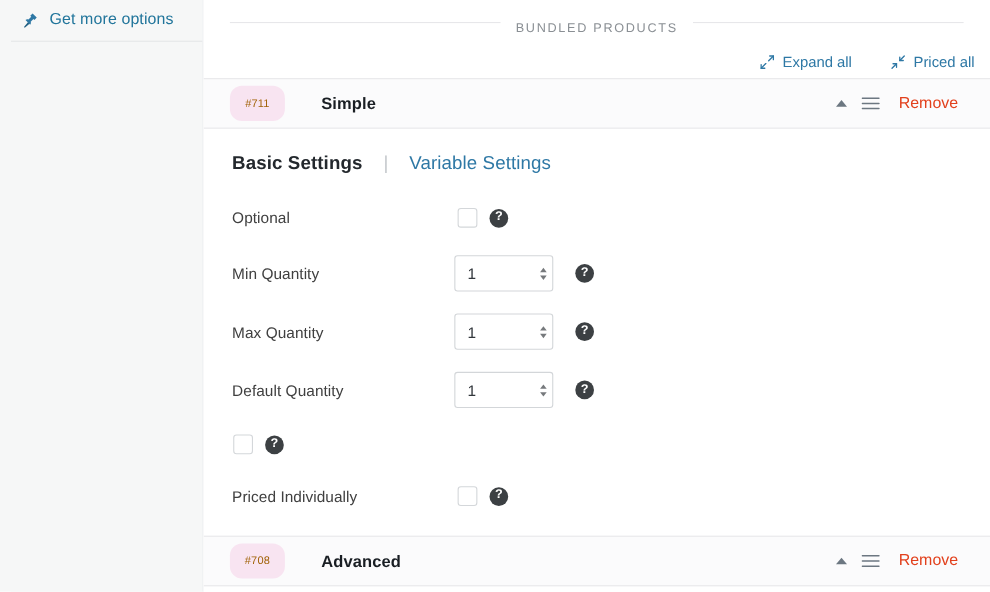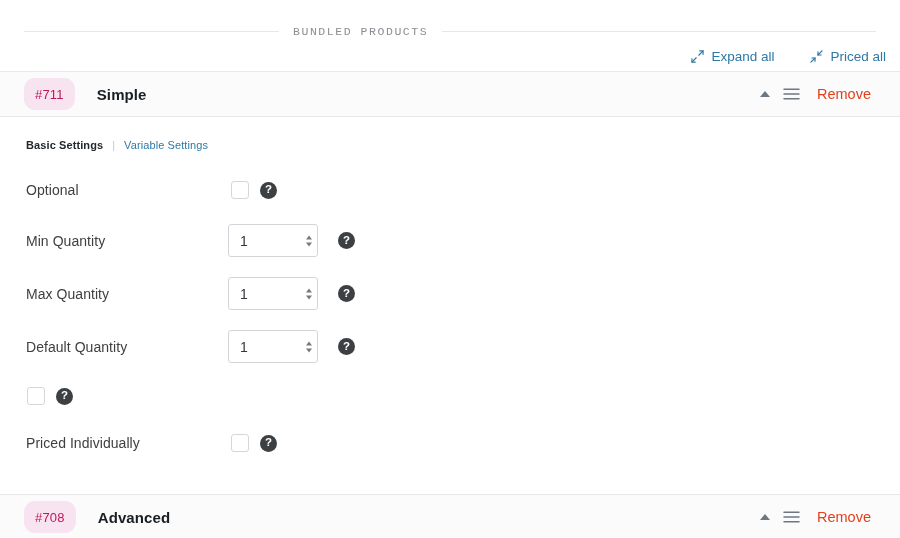--- a/index.html
+++ b/index.html
@@ -58,25 +58,24 @@
     position: relative;
     flex: 1 1 auto;
     height: 538px;
     background: #ffffff;
     overflow: hidden;
   }
 
   
   .section-head {
     display: flex;
-    align-items: center;
+    align-items: flex-start;
     gap: 14px;
     padding: 20px 24px 0 24px;
     height: 42px;
-    font-family: Liberation Mono, monospace;
   }
   .section-head .rule {
     flex: 1 1 auto;
     height: 1px;
     background: #e7e7ea;
   }
   .section-head .rule.left { max-width: 255px; }
   .section-head .caption {
     font-size: 11.5px;
     letter-spacing: 1.55px;
@@ -118,26 +117,26 @@
   }
   .badge {
     display: inline-flex;
     align-items: center;
     justify-content: center;
     min-width: 50px;
     height: 32px;
     padding: 0 11px;
     border-radius: 11px;
     background: #f8e4f1;
-    color: #be185d;
-    font-size: 13px;
+    color: #a16207;
+    font-size: 10px;
     letter-spacing: .2px;
   }
   .item-title {
-    margin-left: 22px;
+    margin-left: 33px;
     font-size: 15px;
     font-weight: bold;
     color: #191e23;
     letter-spacing: .1px;
   }
   .item-head .spacer { flex: 1 1 auto; }
   .head-ctl {
     display: inline-flex;
     align-items: center;
     justify-content: center;
@@ -159,23 +158,23 @@
     cursor: pointer;
     line-height: 1;
   }
 
   
   .item-body { padding: 22px 24px 20px 24px; }
 
   .settings-tabs {
     display: flex;
     align-items: center;
-    gap: 9px;
+    gap: 19px;
     margin: 0 0 26px 2px;
-    font-size: 11px;
+    font-size: 17px;
   }
   .tab-active { font-weight: bold; color: #23282d; letter-spacing: .1px; }
   .tab-sep { color: #c3c7cb; font-weight: 300; }
   .tab-link { color: #2e78a5; cursor: pointer; letter-spacing: .1px; }
 
   .field-row {
     display: flex;
     align-items: center;
     min-height: 26px;
     margin-bottom: 21px;
@@ -257,20 +256,33 @@
   .gap-cb { margin-left: 11px; }
   .gap-num { margin-left: 20px; }
 
   .cb-offset { margin-left: 3px; }
 </style>
 </head>
 <body>
 
 <div id="root">
 
+  <aside class="sidebar">
+    <div class="sidebar-inner">
+      <div class="side-link-row">
+        <span>
+          <svg class="plug-icon" viewBox="0 0 16 16" aria-hidden="true">
+            <path d="M9.6 1.2l-2.1 2.1 0.9 0.9-2.5 2.5c-0.9-0.4-2-0.2-2.7 0.5l4.2 4.2c0.7-0.7 0.9-1.8 0.5-2.7l2.5-2.5 0.9 0.9 2.1-2.1-3.8-3.8z" fill="#2e78a5"></path>
+            <path d="M5.4 9.2l-3.6 4.3 0.7 0.7 4.3-3.6z" fill="#1f5f82"></path>
+          </svg>
+        </span>
+        <span class="label">Get more options</span>
+      </div>
+    </div>
+  </aside>
 
   <main class="main">
 
     <div class="section-head">
       <div class="rule left"></div>
       <div class="caption">BUNDLED PRODUCTS</div>
       <div class="rule right"></div>
     </div>
 
     <div class="toolbar">
@@ -373,21 +385,21 @@
         </span>
       </div>
 
       <div class="field-row">
         <span class="field-ctrl">
           <input type="checkbox" class="cb cb-offset" style="">
           <span class="help gap-cb">?</span>
         </span>
       </div>
 
-      <div class="field-row" style="margin-bottom:18px;">
+      <div class="field-row" style="margin-bottom:3px;">
         <span class="field-label">Priced Individually</span>
         <span class="field-ctrl">
           <input type="checkbox" class="cb cb-offset" style="">
           <span class="help gap-cb">?</span>
         </span>
       </div>
 
     </div>
 
     <div class="item-head">

